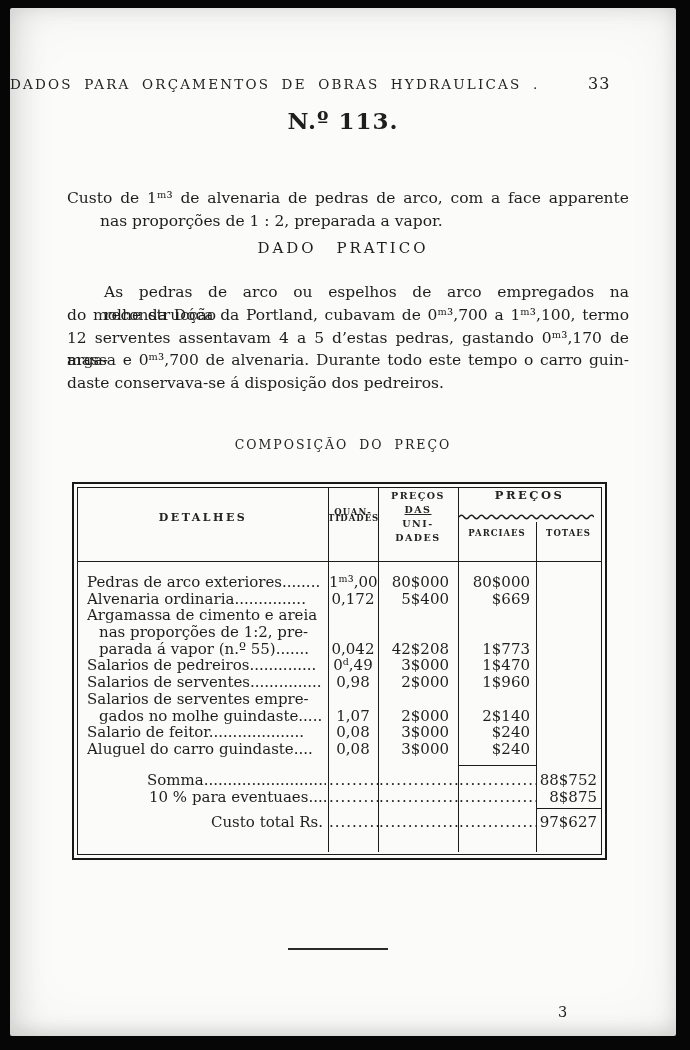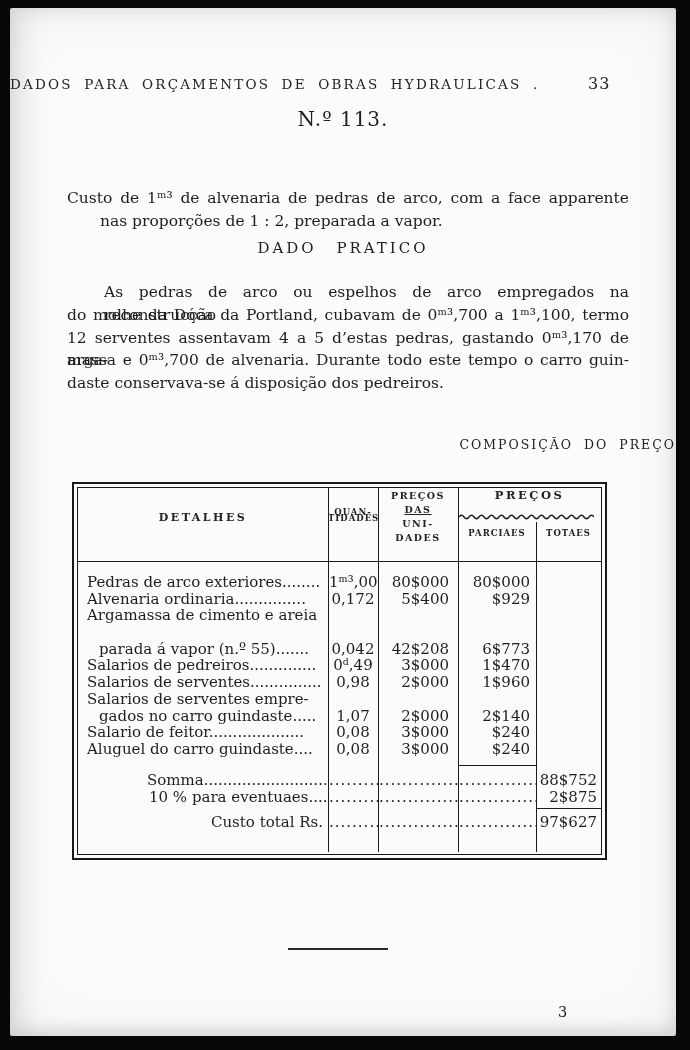--- a/index.html
+++ b/index.html
@@ -10,23 +10,23 @@
   .paper{
     position:absolute;left:10px;top:8px;width:666px;height:1028px;
     background:#fbfbf9;border-radius:2px;
     box-shadow:inset 0 0 60px rgba(0,0,0,.05), inset 14px 0 26px rgba(0,0,0,.08), inset -7px 0 18px rgba(0,0,0,.05), inset 0 -8px 16px rgba(0,0,0,.05);
   }
   .abs{position:absolute;}
   .nowrap{white-space:nowrap;}
   
   .running-head{top:68px;left:0;width:648px;text-align:left;font-size:13.5px;letter-spacing:2.2px;word-spacing:5px;color:#222;}
   .page-num{top:66px;left:578px;font-size:16px;letter-spacing:1px;}
-  .section-no{top:99px;left:0;width:666px;text-align:center;font-size:20px;font-weight:normal;letter-spacing:1px;}
+  .section-no{top:99px;left:0;width:666px;text-align:center;font-size:23px;font-weight:bold;letter-spacing:1px;}
   .h-dado{top:231px;left:0;width:666px;text-align:center;font-size:15px;letter-spacing:3px;word-spacing:12px;}
-  .h-comp{top:429px;left:0;width:666px;text-align:right;font-size:12.5px;letter-spacing:2px;word-spacing:5px;}
+  .h-comp{top:429px;left:0;width:666px;text-align:center;font-size:12.5px;letter-spacing:2px;word-spacing:5px;}
   
   .textblock{left:57px;width:562px;font-size:15.5px;}
   .intro{top:147px;margin-top:32px;}
   .note{top:273px;}
   .tline{display:block;line-height:22.8px;height:22.8px;overflow:visible;}
   .just{text-align:justify;}
   .just::after{content:"";display:inline-block;width:100%;height:0;}
   .cont{padding-left:33px;}
   .firstind{padding-left:37px;}
   
@@ -113,52 +113,55 @@
           <span class="c-lab">Pedras de arco exteriores........</span>
           <span class="c-qty">1ᵐ³,00</span>
           <span class="c-unit">80$000</span>
           <span class="c-par">80$000</span>
           <span class="c-tot"></span>
         </div>
         <div class="brow" style="top:103px;">
           <span class="c-lab">Alvenaria ordinaria...............</span>
           <span class="c-qty">0,172</span>
           <span class="c-unit">5$400</span>
-          <span class="c-par">$929</span>
+          <span class="c-par">$669</span>
           <span class="c-tot"></span>
         </div>
         <div class="brow" style="top:119px;">
           <span class="c-lab">Argamassa de cimento e areia</span>
+        </div>
+        <div class="brow ind" style="top:136px;">
+          <span class="c-lab">nas proporções de 1:2, pre-</span>
         </div>
         <div class="brow ind" style="top:153px;">
           <span class="c-lab">parada á vapor (n.º 55).......</span>
           <span class="c-qty">0,042</span>
           <span class="c-unit">42$208</span>
-          <span class="c-par">6$773</span>
+          <span class="c-par">1$773</span>
           <span class="c-tot"></span>
         </div>
         <div class="brow" style="top:169px;">
           <span class="c-lab">Salarios de pedreiros..............</span>
           <span class="c-qty">0ᵈ,49</span>
           <span class="c-unit">3$000</span>
           <span class="c-par">1$470</span>
           <span class="c-tot"></span>
         </div>
         <div class="brow" style="top:186px;">
           <span class="c-lab">Salarios de serventes...............</span>
           <span class="c-qty">0,98</span>
           <span class="c-unit">2$000</span>
           <span class="c-par">1$960</span>
           <span class="c-tot"></span>
         </div>
         <div class="brow" style="top:203px;">
           <span class="c-lab">Salarios de serventes empre-</span>
         </div>
         <div class="brow ind" style="top:220px;">
-          <span class="c-lab">gados no carro guindaste.....</span>
+          <span class="c-lab">gados no molhe guindaste.....</span>
           <span class="c-qty">1,07</span>
           <span class="c-unit">2$000</span>
           <span class="c-par">2$140</span>
           <span class="c-tot"></span>
         </div>
         <div class="brow" style="top:236px;">
           <span class="c-lab">Salario de feitor....................</span>
           <span class="c-qty">0,08</span>
           <span class="c-unit">3$000</span>
           <span class="c-par">$240</span>
@@ -179,21 +182,21 @@
           <span class="lead lead-qty">...........</span>
           <span class="lead lead-unit">..................</span>
           <span class="lead lead-par">..................</span>
           <span class="c-tot">88$752</span>
         </div>
         <div class="brow" style="top:301px;">
           <span class="s-lab" style="padding-left:71px;">10 % para eventuaes.......</span>
           <span class="lead lead-qty">...........</span>
           <span class="lead lead-unit">..................</span>
           <span class="lead lead-par">..................</span>
-          <span class="c-tot">2$875</span>
+          <span class="c-tot">8$875</span>
         </div>
 
         <div class="hline" style="left:458px;width:65px;top:320px;"></div>
         <div class="brow" style="top:326px;">
           <span class="s-lab" style="text-align:right;padding-right:3px;">Custo total Rs.</span>
           <span class="lead lead-qty">...........</span>
           <span class="lead lead-unit">..................</span>
           <span class="lead lead-par">..................</span>
           <span class="c-tot">97$627</span>
         </div>

